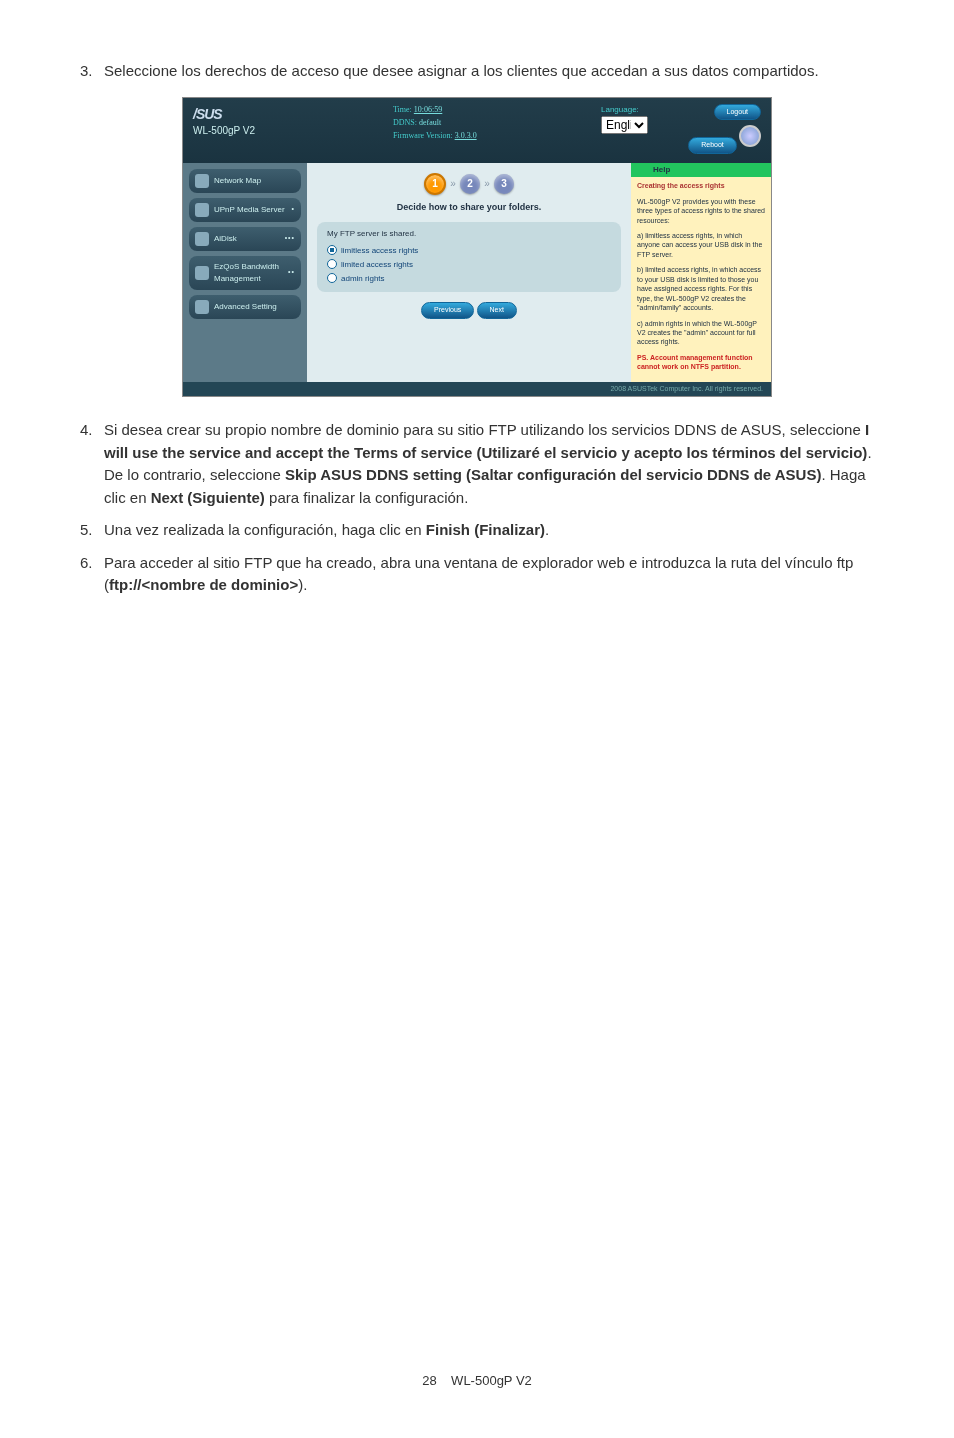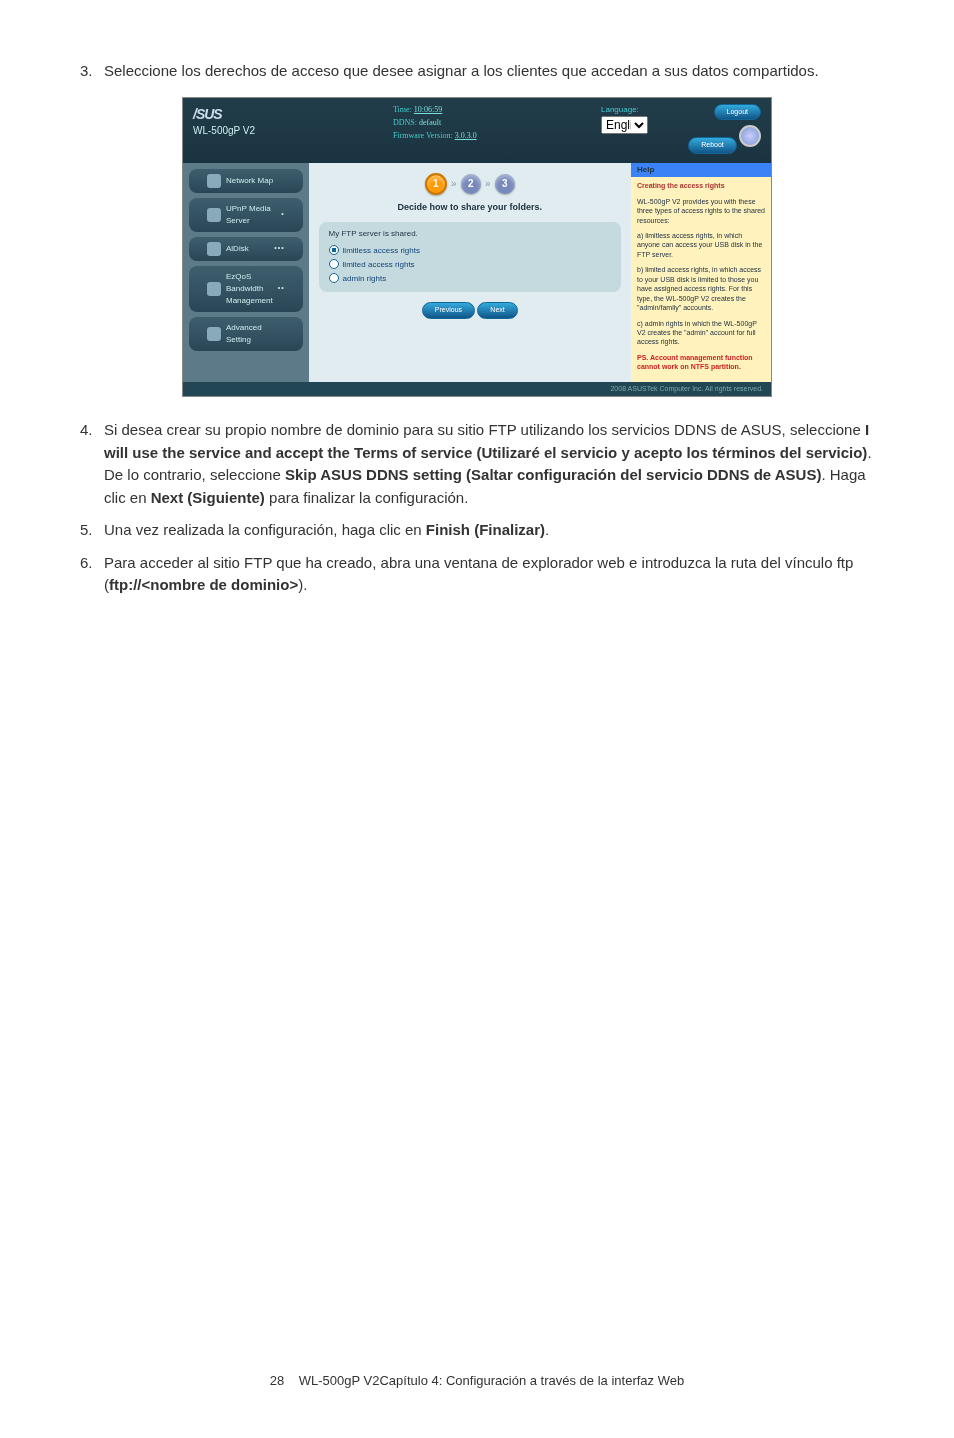--- a/index.html
+++ b/index.html
@@ -39,21 +39,21 @@
     .ru-actions { flex: 0 0 80px; text-align:right; }
     .pill-btn {
       display: inline-block; border: 1px solid #169; background: linear-gradient(#3ad,#158);
       border-radius: 9px; color: #fff; font-size: 7px; padding: 2px 12px; margin-bottom: 3px;
     }
     .globe { width:22px; height:22px; border-radius:50%; border:2px solid #ccc; display:inline-block; margin-top:2px; background: radial-gradient(#ccf,#79c); }
     .ru-body { display: flex; background: #d5e6ea; }
     .ru-side { flex: 0 0 124px; background: #5c7a88; padding: 6px; }
     .ru-side-item {
       background: linear-gradient(#3e5e6e, #2a4656);
-      border-radius: 8px; color: #cee; padding: 5px 18px; margin-bottom: 5px;
+      border-radius: 8px; color: #cee; padding: 5px 6px; margin-bottom: 5px;
       display: flex; align-items: center; gap: 5px;
     }
     .ru-side-ico {
       width: 14px; height: 14px; flex: 0 0 14px; background: #8ab; border-radius: 3px;
     }
     .ru-side-dots { margin-left: auto; letter-spacing: 1px; font-size: 7px; }
     .ru-main { flex: 1; background: #e0ecef; padding: 10px; position: relative; }
     .ru-steps { text-align: center; margin-bottom: 6px; }
     .stepball {
       display: inline-block; width: 20px; height: 20px; border-radius: 50%;
@@ -69,21 +69,21 @@
     .ru-radio { display:block; color:#147; font-size:8px; padding: 1px 0 1px 14px; position:relative; }
     .ru-radio::before {
       content:""; position:absolute; left:0; top:1px; width:8px; height:8px; border-radius:50%;
       border:1px solid #169; background:#fff;
     }
     .ru-radio.sel::before { background: radial-gradient(#169 0 40%, #fff 45% 100%); }
     .ru-navbtns { text-align:center; }
     .ru-help {
       flex: 0 0 140px; background:#c5dadf; padding: 0; color:#234; font-size:7px; line-height:1.35;
     }
-    .ru-help-hdr { background:#3b82f6; color:#234; font-weight:bold; padding:2px 6px; font-size:8px; }
+    .ru-help-hdr { background:#22c55e; color:#234; font-weight:bold; padding:2px 22px; font-size:8px; }
     .ru-help-body { background:#fff2bd; padding: 4px 6px; }
     .ru-help-body b { color:#a33; }
     .ru-help-body p { margin-bottom: 6px; }
     .ru-help-body .ps { color:#c22; font-weight:bold; }
     .ru-footer { background:#234655; color:#7aa; text-align:right; font-size:7px; padding:2px 8px; }
     .list-start { margin-top: 16px; }
     ol.doc { list-style: none; }
     ol.doc > li { display:flex; margin-bottom: 10px; }
     ol.doc > li > .n { flex:0 0 24px; }
     ol.doc > li > .b { flex:1; }
@@ -206,14 +206,13 @@
       <span>Para acceder al sitio FTP que ha creado, abra una ventana de explorador web e introduzca la ruta del vínculo ftp (</span><b>ftp://&lt;nombre de dominio&gt;</b><span>).</span>
     </div>
   </li>
 </ol>
 
 <div class="page-footer">
   <div>
     <span class="pn">28</span>&nbsp;&nbsp;&nbsp;
     <span>WL-500gP V2</span>
   </div>
-  <div>Capítulo 4: Configuración a través de la interfaz Web</div>
 </div>
 
 </body></html>

